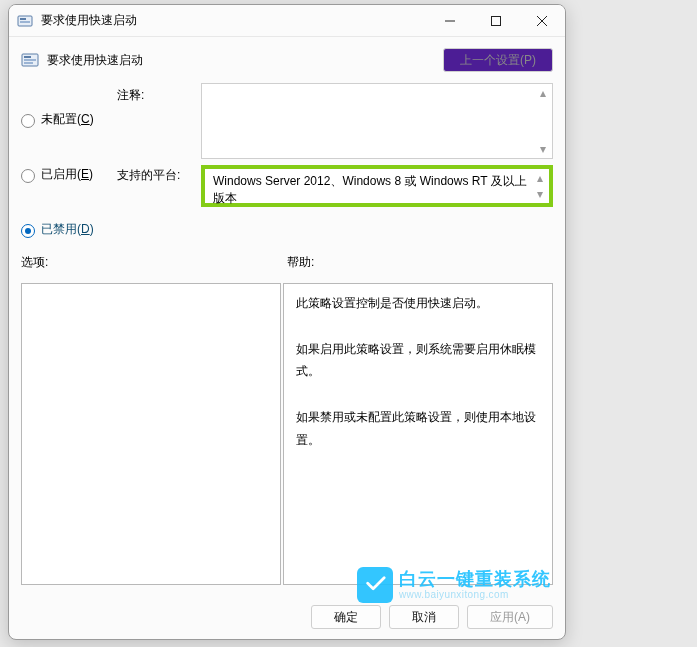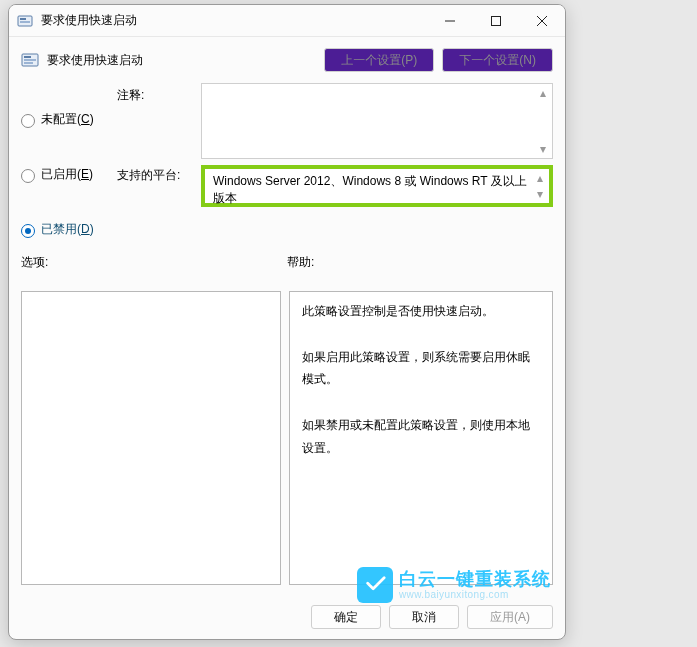--- a/index.html
+++ b/index.html
@@ -116,21 +116,21 @@
   }
   .scroll-stub {
     position:absolute; right:1px; width:16px; display:flex; flex-direction:column; justify-content:space-between;
   }
   .scroll-stub .arr { width:16px; height:16px; display:flex; align-items:center; justify-content:center; color:#999;}
   .row-headers {
     display:flex; margin-top:12px;
   }
   .row-headers .h-left { width: 266px; }
   .row-headers .h-right { }
-  .panels { flex:1; display:flex; gap:8px; margin-top:16px; min-height:0;}
+  .panels { flex:1; display:flex; gap:2px; margin-top:8px; min-height:0;}
   .panel {
     border:1px solid #b8b8b8;
     background:#fff;
     padding:8px 12px;
     overflow:auto;
   }
   .panel.left { width: 260px; }
   .panel.right { flex:1; line-height:1.9; }
   .footer {
     height: 44px;
@@ -199,21 +199,20 @@
       <svg width="18" height="18" viewBox="0 0 18 18">
         <rect x="1" y="3" width="16" height="12" rx="1" fill="#e7eef7" stroke="#5c7ea8"></rect>
         <rect x="3" y="5" width="7" height="2" fill="#5c7ea8"></rect>
         <rect x="3" y="8" width="12" height="2" fill="#9bb4d4"></rect>
         <rect x="3" y="11" width="9" height="2" fill="#9bb4d4"></rect>
       </svg>
     </span>
     <span>要求使用快速启动</span>
     <span class="spacer"></span>
     <span class="nav-btn">上一个设置(P)</span>
-    <span class="nav-btn">下一个设置(N)</span>
   </div>
 
   <div class="body">
     <div class="upper">
 
       <div class="radios">
         <div class="radio-row">
           <span class="radio-outer"></span>
           <span class="radio-label"><span>未配置(</span><span class="accel">C</span><span>)</span></span>
         </div>

